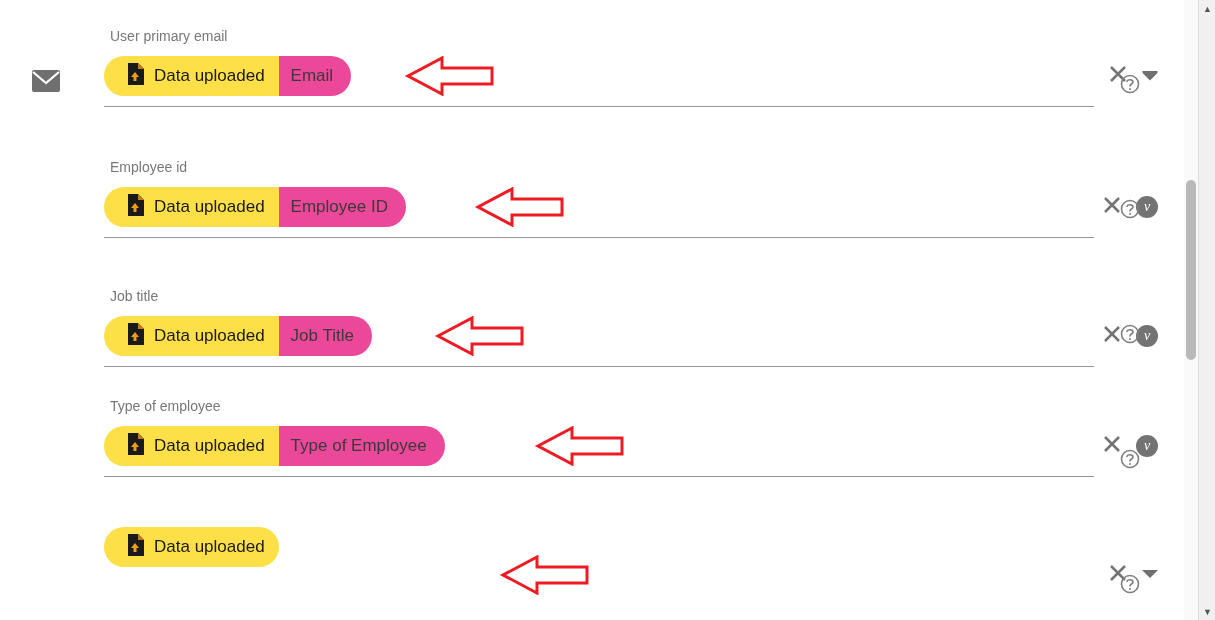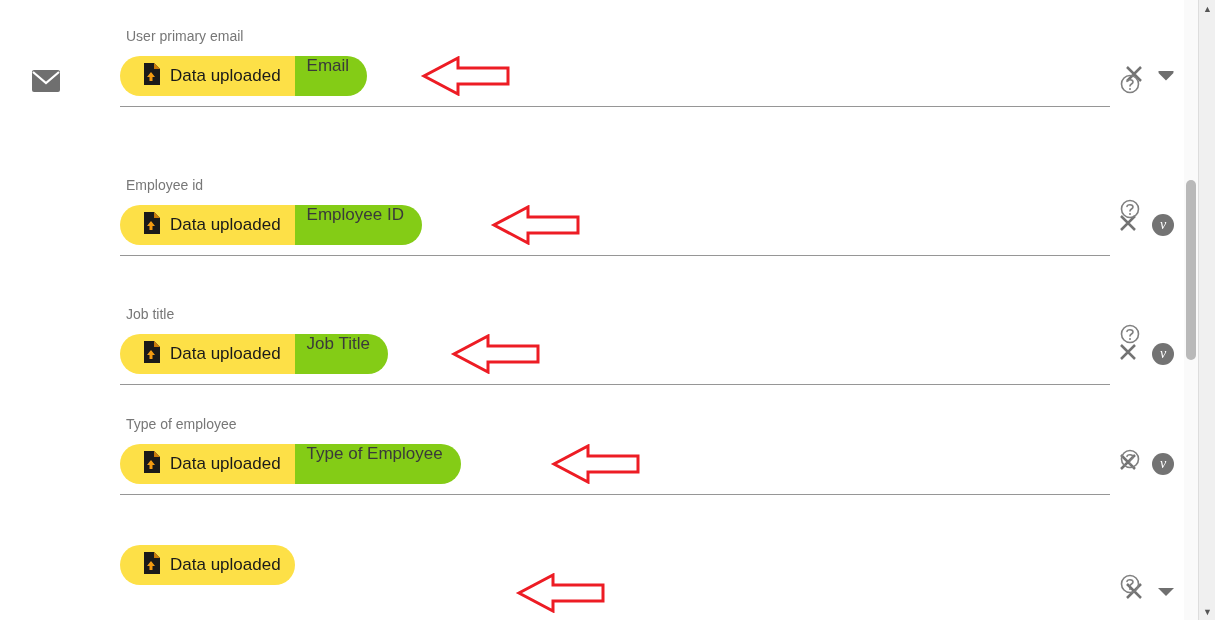--- a/index.html
+++ b/index.html
@@ -8,21 +8,21 @@
       background: #fff;
       width: 1215px;
       height: 620px;
       position: relative;
       overflow: hidden;
     }
     .main-container {
       width: 1180px;
       height: 532px;
       position: relative;
-      padding-left: 28px;
+      padding-left: 12px;
       padding-top: 10px;
     }
     .left-icon {
       position: absolute;
       left: 32px;
       top: 70px;
       width: 28px;
       height: 22px;
       display: flex;
       align-items: center;
@@ -61,22 +61,23 @@
       align-items: center;
       padding: 0 14px 0 22px;
       height: 100%;
       gap: 10px;
     }
     .chip-left-text {
       font-size: 17px;
       color: #1a1a1a;
     }
     .chip-right {
-      background: #84cc16;
-      display: flex;
+      background: #ec4899;
+      display: flex;
+      align-items: center;
       padding: 0 18px 0 12px;
       height: 100%;
     }
     .chip-right-text {
       font-size: 17px;
       color: #3a3a3a;
     }
     .row-underline {
       border-bottom: 1px solid #969696;
       margin-top: 10px;
@@ -205,21 +206,21 @@
         </span>
       </div>
 
       <div class="arrow-annotation" style="left:300px; top:28px;">
         <svg width="90" height="40" viewBox="0 0 90 40">
             <path d="M 88 12 L 38 12 L 38 2 L 4 20 L 38 38 L 38 28 L 88 28 Z" fill="none" stroke="#ed1c24" stroke-width="3" stroke-linejoin="miter"></path>
           </svg>
       </div>
     </div>
 
-    <div class="field-row" style="margin-top:60px;">
+    <div class="field-row" style="margin-top:42px;">
       <div class="field-label">Employee id</div>
       <div class="chip-container">
         <div class="chip">
           <div class="chip-left">
             <span>
               <svg width="18" height="22" viewBox="0 0 18 22">
                   <path d="M2 0 H12 L18 6 V22 H2 Z" fill="#1a1a1a"></path>
                   <path d="M12 0 V6 H18 Z" fill="#c97a0a"></path>
                   <path d="M9 9 L5 14 H7.5 V18 H10.5 V14 H13 Z" fill="#f39c12"></path>
                 </svg>

